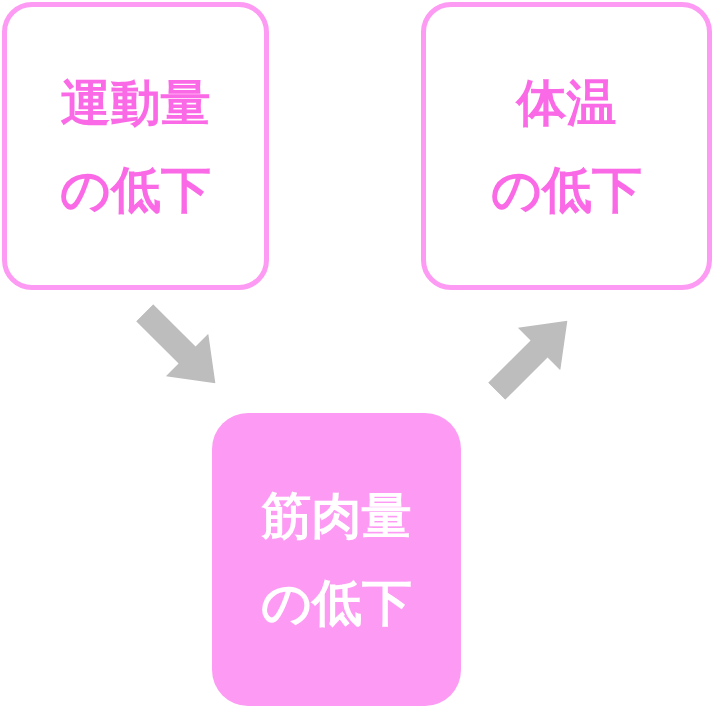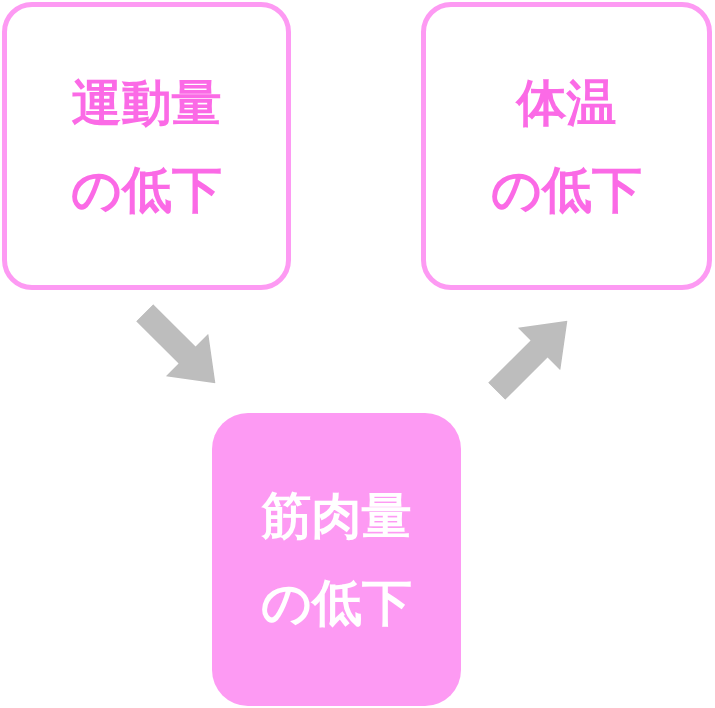--- a/index.html
+++ b/index.html
@@ -33,21 +33,21 @@
     background: #ffffff;
     border: 5px solid var(--box-border-pink, #fd9af3);
     color: var(--text-pink, #fb6ae6);
     border-radius: 30px;
   }
   .node.filled {
     background: var(--box-fill-pink, #fd9af3);
     color: var(--text-white, #ffffff);
     border-radius: 36px;
   }
-  #node-exercise  { left: 2px;   top: 2px;   width: 289px; height: 288px; }
+  #node-exercise  { left: 2px;   top: 2px;   width: 267px; height: 288px; }
   #node-body-temp { left: 421px; top: 2px;   width: 291px; height: 288px; font-family: Liberation Serif, serif; }
   #node-muscle    { left: 212px; top: 413px; width: 249px; height: 293px; }
   .arrow {
     position: absolute;
     width: 100px;
     height: 60px;
   }
   #arrow-exercise-to-muscle { left: 130px; top: 318px; transform: rotate(45deg); }
   #arrow-muscle-to-body-temp { left: 482px; top: 326px; transform: rotate(-45deg); }
   .arrow svg { display: block; width: 100%; height: 100%; }

